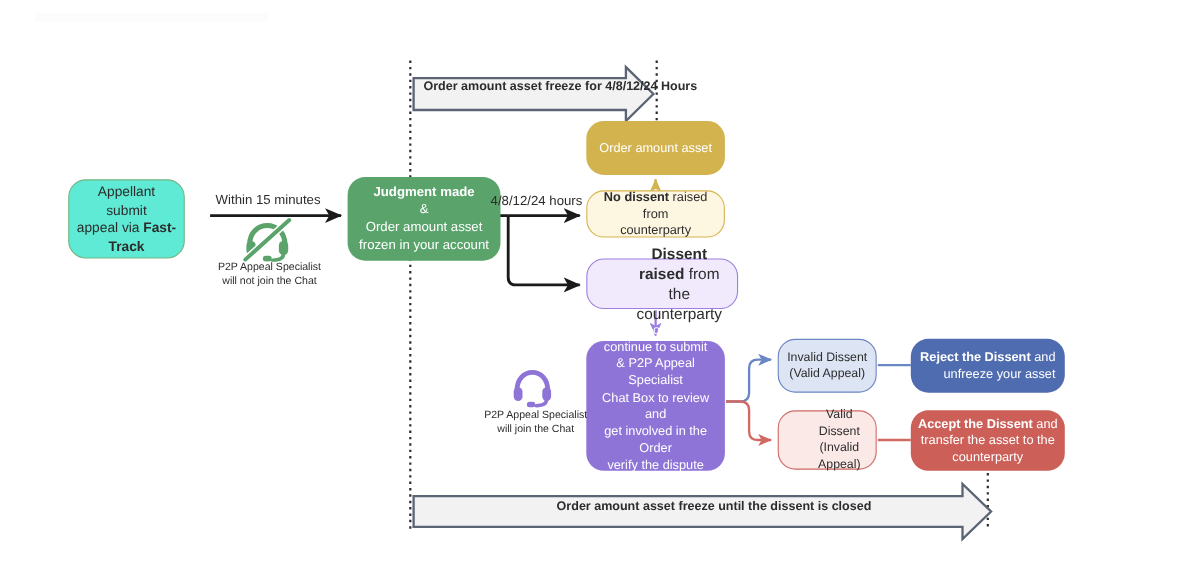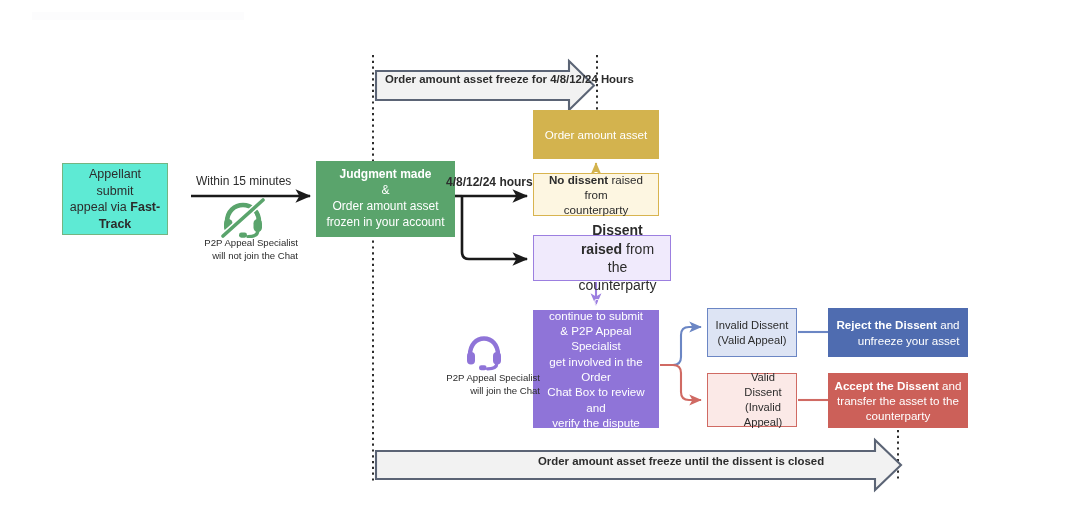--- a/index.html
+++ b/index.html
@@ -33,21 +33,21 @@
     height: 516px;
     pointer-events: none;
   }
   .box {
     position: absolute;
     box-sizing: border-box;
     display: flex;
     align-items: center;
     justify-content: center;
     text-align: center;
-    border-radius: 0;
+    border-radius: 16px;
     line-height: 1.32;
     padding: 3px 6px;
   }
   .box .t { display: block; }
   .b { font-weight: bold; }
 
   
   #box-appellant {
     left: 62px; top: 163px; width: 106px; height: 72px;
     background: #5eead4;
@@ -119,48 +119,48 @@
   }
 
   
   .edge-label {
     position: absolute;
     font-size: 12px;
     color: #2c2c2c;
     white-space: nowrap;
   }
   #label-15min { left: 196px; top: 174px; }
-  #label-hours { left: 446px; top: 175px; font-weight: bold; }
+  #label-hours { left: 446px; top: 175px; }
 
   
   .icon-caption {
     position: absolute;
     font-size: 9.6px;
     color: #2c2c2c;
-    text-align: right;
+    text-align: center;
     line-height: 1.35;
     white-space: nowrap;
   }
   #cap-nojoin { left: 192px; top: 237px; width: 106px; }
   #cap-willjoin { left: 434px; top: 372px; width: 106px; }
 
   .icon-wrap { position: absolute; }
   #icon-nochat { left: 219px; top: 198px; width: 48px; height: 40px; }
   #icon-chat   { left: 463px; top: 333px; width: 42px; height: 38px; }
 
   
   .banner-label {
     position: absolute;
     font-size: 11.4px;
     font-weight: bold;
     color: #2c2c2c;
     white-space: nowrap;
   }
   #banner-top-label  { left: 385px; top: 73px; }
-  #banner-bot-label  { left: 506px; top: 455px; margin-left: 32px; }
+  #banner-bot-label  { left: 506px; top: 455px; }
 </style>
 </head>
 <body>
 
 <div id="canvas">
 
   <div class="faint-band"></div>
 
   <svg class="layer" viewBox="0 0 1082 516">
     <defs>
@@ -247,22 +247,22 @@
       <span class="t"><span class="b">Dissent raised</span><span> from the</span></span>
       <span class="t">counterparty</span>
     </div>
   </div>
 
   <div class="box" id="box-continue">
     <div>
       <span class="t">Order amount asset</span>
       <span class="t">continue to submit</span>
       <span class="t">&amp; P2P Appeal Specialist</span>
+      <span class="t">Chat Box to review and</span>
       <span class="t">get involved in the Order</span>
-      <span class="t">Chat Box to review and</span>
       <span class="t">verify the dispute again</span>
     </div>
   </div>
 
   <div class="box" id="box-invalid-dissent">
     <div>
       <span class="t">Invalid Dissent</span>
       <span class="t">(Valid Appeal)</span>
     </div>
   </div>

